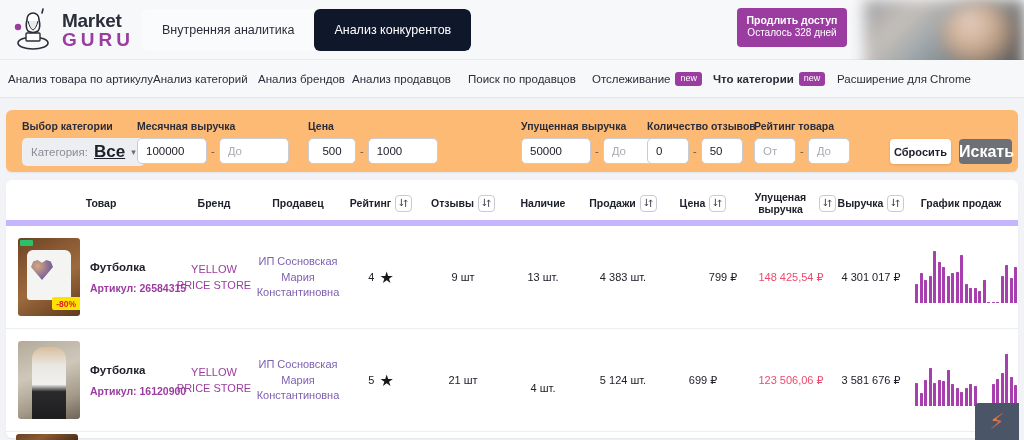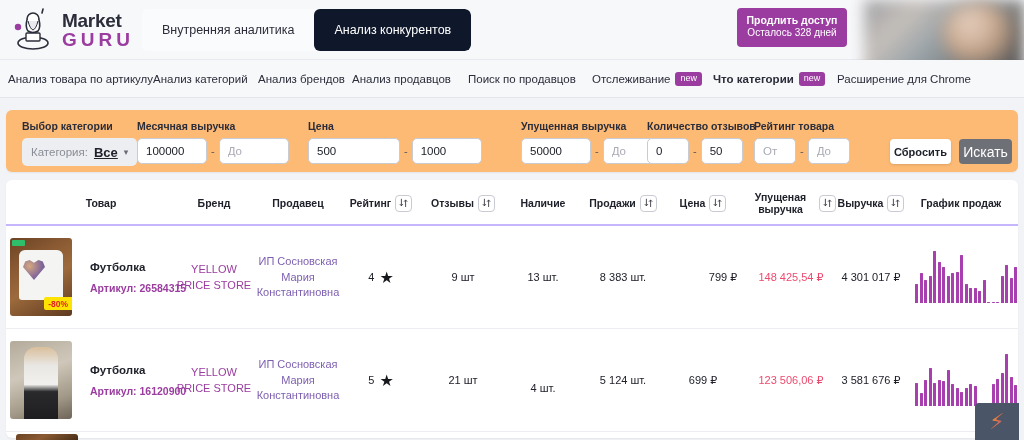--- a/index.html
+++ b/index.html
@@ -98,62 +98,62 @@
     padding: 0 8px; font-family: inherit; outline: none;
   }
   .inp::placeholder { color: #a9abb4; }
   .dash { font-size: 11px; color: #55575f; }
 
   .cat-select {
     height: 28px; background: #eceef2; border: none; border-radius: 5px;
     display: flex; align-items: center; gap: 6px; padding: 0 9px;
     font-size: 11.5px; color: #8b8d96; cursor: pointer;
   }
-  .cat-select b { color: #20222b; font-size: 13px; text-decoration: underline; }
+  .cat-select b { color: #20222b; font-size: 17px; text-decoration: underline; }
   .chev { font-size: 9px; color: #6b6d76; }
 
   .btn-reset {
     position: absolute; left: 884px; top: 29px; width: 61px; height: 25px;
     background: #fff; border: none; border-radius: 4px; cursor: pointer;
     font-size: 11px; font-weight: bold; color: #20222b; font-family: inherit;
     box-shadow: 0 1px 3px rgba(0,0,0,.13);
   }
   .btn-search {
     position: absolute; left: 953px; top: 29px; width: 53px; height: 25px;
     background: #6e7078; border: none; border-radius: 4px; cursor: pointer;
-    font-size: 14px; font-weight: normal; color: #fff; font-family: inherit;
+    font-size: 16px; font-weight: bold; color: #fff; font-family: inherit;
   }
 
   
   .table {
     position: absolute; left: 6px; top: 180px; width: 1012px; height: 258px;
     background: #ffffff; border-radius: 6px; overflow: hidden;
     box-shadow: 0 1px 2px rgba(0,0,0,.06);
   }
-  .thead { position: relative; height: 46px; border-bottom: 2px solid #c4b5fd; }
+  .thead { position: relative; height: 46px; border-bottom: 6px solid #c4b5fd; }
   .th {
     position: absolute; top: 0; height: 46px;
     display: flex; align-items: center; justify-content: center; gap: 4px;
     font-size: 10.5px; font-weight: bold; color: #20222b;
     text-align: center; line-height: 1.15;
   }
   .sort-btn {
     width: 17px; height: 17px; border: 1px solid #c9cbd3; border-radius: 4px;
     background: #fff; display: inline-flex; align-items: center;
     justify-content: center; cursor: pointer; flex: none;
   }
 
   .row { position: relative; height: 103px; border-bottom: 1px solid #eceef1; }
   .cell {
     position: absolute; display: flex; align-items: center;
     justify-content: center; text-align: center; font-size: 11px;
     color: #20222b; line-height: 1.45;
   }
   .thumb {
-    position: absolute; left: 4px; top: 12px; width: 62px; height: 78px;
+    position: absolute; left: 12px; top: 12px; width: 62px; height: 78px;
     border-radius: 3px; overflow: hidden; cursor: pointer;
   }
   .thumb-a { background: linear-gradient(150deg,#6b4324 0%,#8a5a33 30%,#9c6a3c 55%,#5e3a1f 100%); }
   .thumb-b { background: linear-gradient(160deg,#b3aa9a 0%,#cfc8ba 40%,#a29887 75%,#6e6458 100%); }
   .shirt-a {
     position: absolute; left: 9px; top: 12px; width: 44px; height: 50px;
     background: #f4f4f2; border-radius: 6px 6px 3px 3px;
   }
   .heart {
     position: absolute; left: 13px; top: 22px; width: 22px; height: 20px;
@@ -281,21 +281,21 @@
           <div class="flabel">Месячная выручка</div>
           <div class="frow">
             <input class="inp" placeholder="От" value="100000" style="width: 70px;">
             <span class="dash">-</span>
             <input class="inp" placeholder="До" style="width: 70px;">
           </div>
         </div>
         <div class="fgroup" style="left: 302px;">
           <div class="flabel">Цена</div>
           <div class="frow">
-            <input class="inp" placeholder="От" value="500" style="width: 92px;">
+            <input class="inp" placeholder="От" value="500" style="width: 48px; text-align: center;">
             <span class="dash">-</span>
             <input class="inp" placeholder="До" value="1000" style="width: 70px;">
           </div>
         </div>
         <div class="fgroup" style="left: 471px; margin-left: 44px;">
           <div class="flabel">Упущенная выручка</div>
           <div class="frow">
             <input class="inp" placeholder="От" value="50000" style="width: 70px;">
             <span class="dash">-</span>
             <input class="inp" placeholder="До" style="width: 70px;">
@@ -415,21 +415,21 @@
               <span class="star">★</span>
             </span>
           </div>
           <div class="cell" style="left: 420px; width: 74px; top: 0px; height: 103px;">
             <span class="">9 шт</span>
           </div>
           <div class="cell" style="left: 500px; width: 74px; top: 0px; height: 103px;">
             <span class="">13 шт.</span>
           </div>
           <div class="cell" style="left: 580px; width: 74px; top: 0px; height: 103px;">
-            <span class="">8 383 шт.</span>
+            <span class="">4 383 шт.</span>
           </div>
           <div class="cell" style="left: 680px; width: 74px; top: 0px; height: 103px;">
             <span class="">799 ₽</span>
           </div>
           <div class="cell" style="left: 740px; width: 90px; top: 0px; height: 103px;">
             <span class="lost">148 425,54 ₽</span>
           </div>
           <div class="cell" style="left: 828px; width: 74px; top: 0px; height: 103px;">
             <span class="">4 301 017 ₽</span>
           </div>

